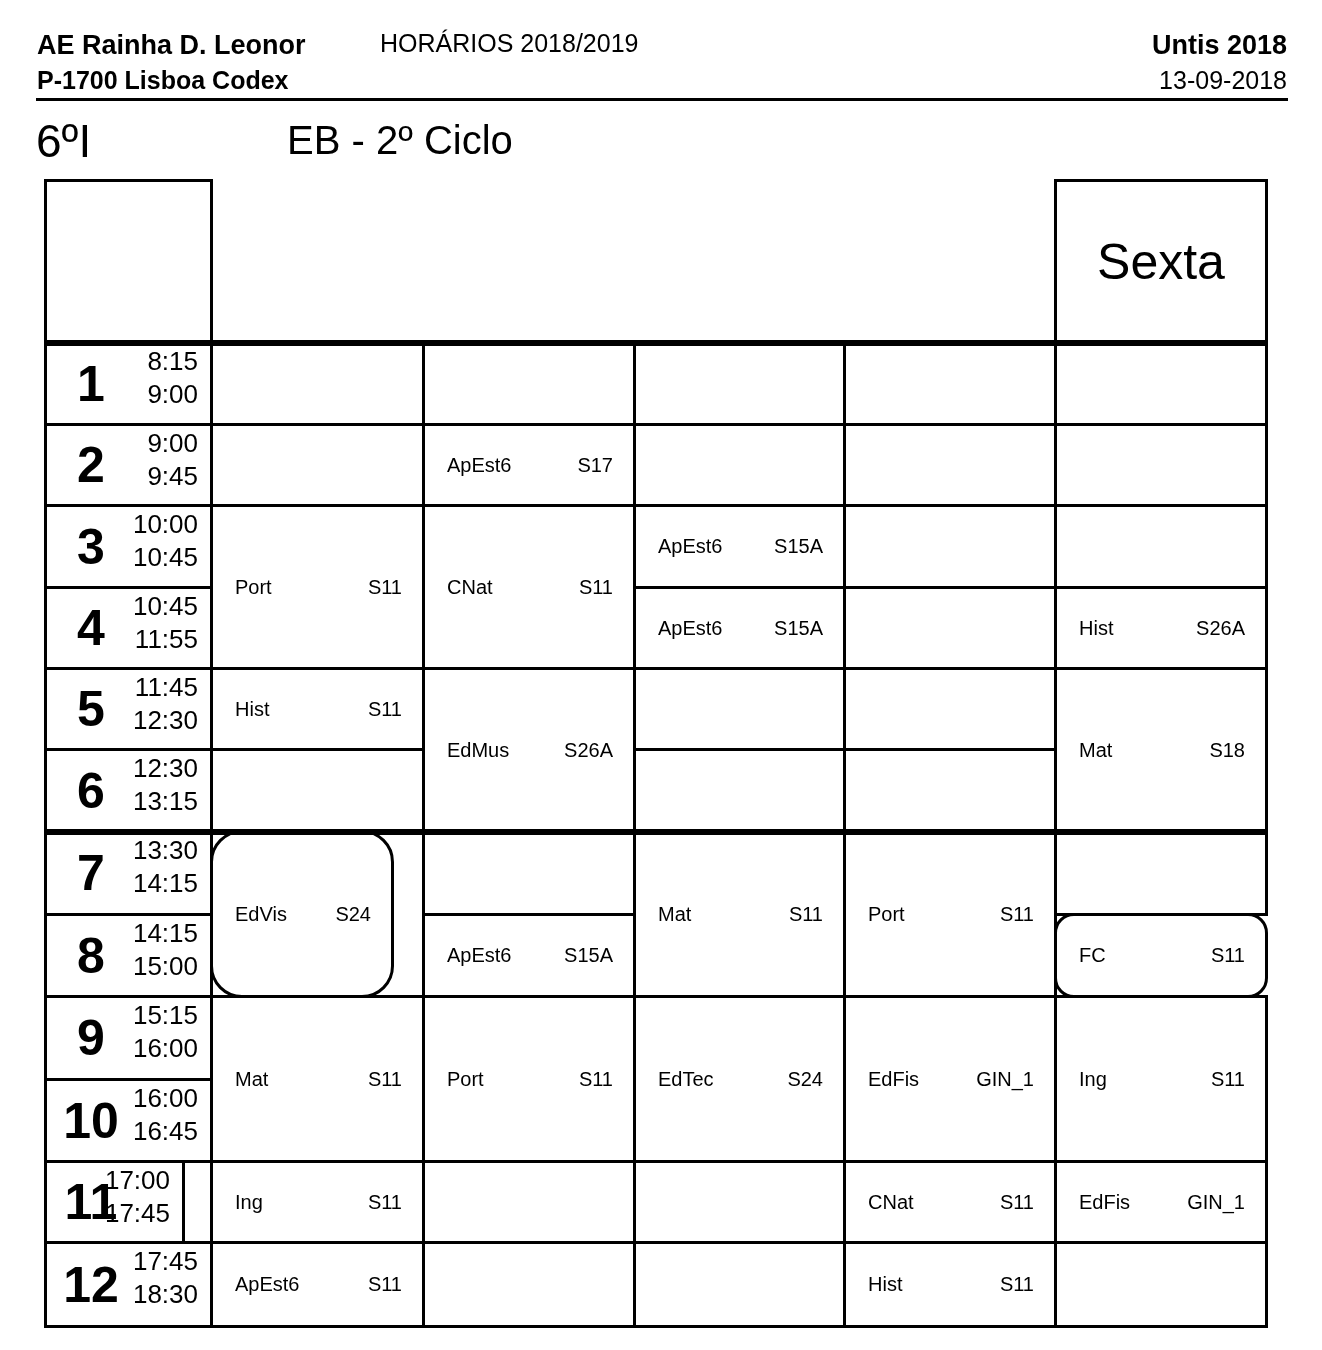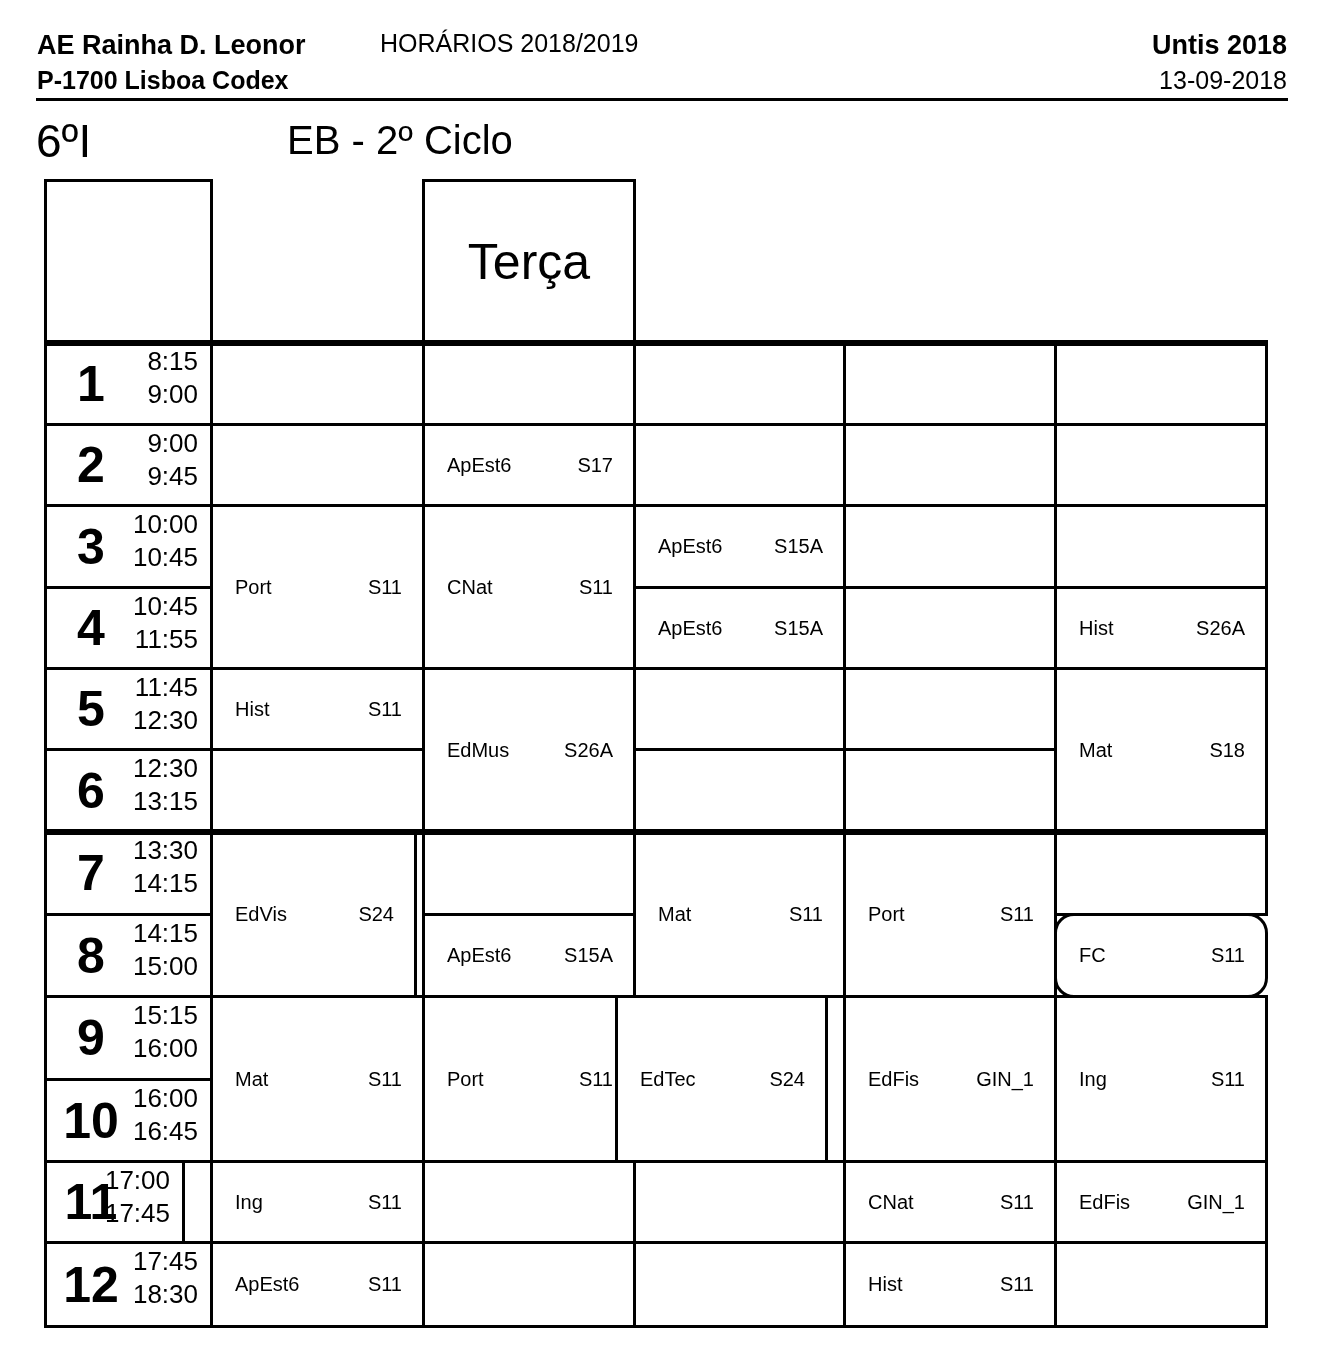--- a/index.html
+++ b/index.html
@@ -32,22 +32,22 @@
 <div class="abs" id="address">P-1700 Lisboa Codex</div>
 <div class="abs" id="title">HORÁRIOS 2018/2019</div>
 <div class="abs" id="software">Untis 2018</div>
 <div class="abs" id="date">13-09-2018</div>
 <div class="abs" id="hr"></div>
 <div class="abs" id="klass">6ºI</div>
 <div class="abs" id="dept">EB - 2º Ciclo</div>
 
 <div id="grid">
     <div class="cell " style="left: 44px; top: 179px; width: 169px; height: 165px;"></div>
-    <div class="cell hdr" style="left: 422px; top: 179px; width: 214px; height: 165px;">
-      <span class="day-label">Terça</span>
+    <div class="cell hdr" style="left: 1054px; top: 179px; width: 214px; height: 165px;">
+      <span class="day-label">Sexta</span>
     </div>
     <div class="cell per" style="left: 44px; top: 341px; width: 169px; height: 85px;">
       <span class="num">1</span>
       <span class="t1">8:15</span>
       <span class="t2">9:00</span>
     </div>
     <div class="cell per" style="left: 44px; top: 423px; width: 169px; height: 84px;">
       <span class="num">2</span>
       <span class="t1">9:00</span>
       <span class="t2">9:45</span>
@@ -127,21 +127,21 @@
     <div class="cell " style="left: 1054px; top: 830px; width: 214px; height: 86px;"></div>
     <div class="cell " style="left: 1054px; top: 1241px; width: 214px; height: 87px;"></div>
     <div class="cell les" style="left: 210px; top: 504px; width: 215px; height: 166px;">
       <span class="subj">Port</span>
       <span class="room">S11</span>
     </div>
     <div class="cell les" style="left: 210px; top: 667px; width: 215px; height: 84px;">
       <span class="subj">Hist</span>
       <span class="room">S11</span>
     </div>
-    <div class="cell les" style="left: 210px; top: 830px; width: 207px; height: 168px;">
+    <div class="cell les" style="left: 210px; top: 830px; width: 184px; height: 168px; border-radius: 32px;">
       <span class="subj">EdVis</span>
       <span class="room">S24</span>
     </div>
     <div class="cell les" style="left: 210px; top: 995px; width: 215px; height: 168px;">
       <span class="subj">Mat</span>
       <span class="room">S11</span>
     </div>
     <div class="cell les" style="left: 210px; top: 1160px; width: 215px; height: 84px;">
       <span class="subj">Ing</span>
       <span class="room">S11</span>
@@ -175,21 +175,21 @@
       <span class="room">S15A</span>
     </div>
     <div class="cell les" style="left: 633px; top: 586px; width: 213px; height: 84px;">
       <span class="subj">ApEst6</span>
       <span class="room">S15A</span>
     </div>
     <div class="cell les" style="left: 633px; top: 830px; width: 213px; height: 168px;">
       <span class="subj">Mat</span>
       <span class="room">S11</span>
     </div>
-    <div class="cell les" style="left: 615px; top: 995px; width: 213px; height: 168px;">
+    <div class="cell les" style="left: 633px; top: 995px; width: 213px; height: 168px;">
       <span class="subj">EdTec</span>
       <span class="room">S24</span>
     </div>
     <div class="cell les" style="left: 843px; top: 830px; width: 214px; height: 168px;">
       <span class="subj">Port</span>
       <span class="room">S11</span>
     </div>
     <div class="cell les" style="left: 843px; top: 995px; width: 214px; height: 168px;">
       <span class="subj">EdFis</span>
       <span class="room">GIN_1</span>

